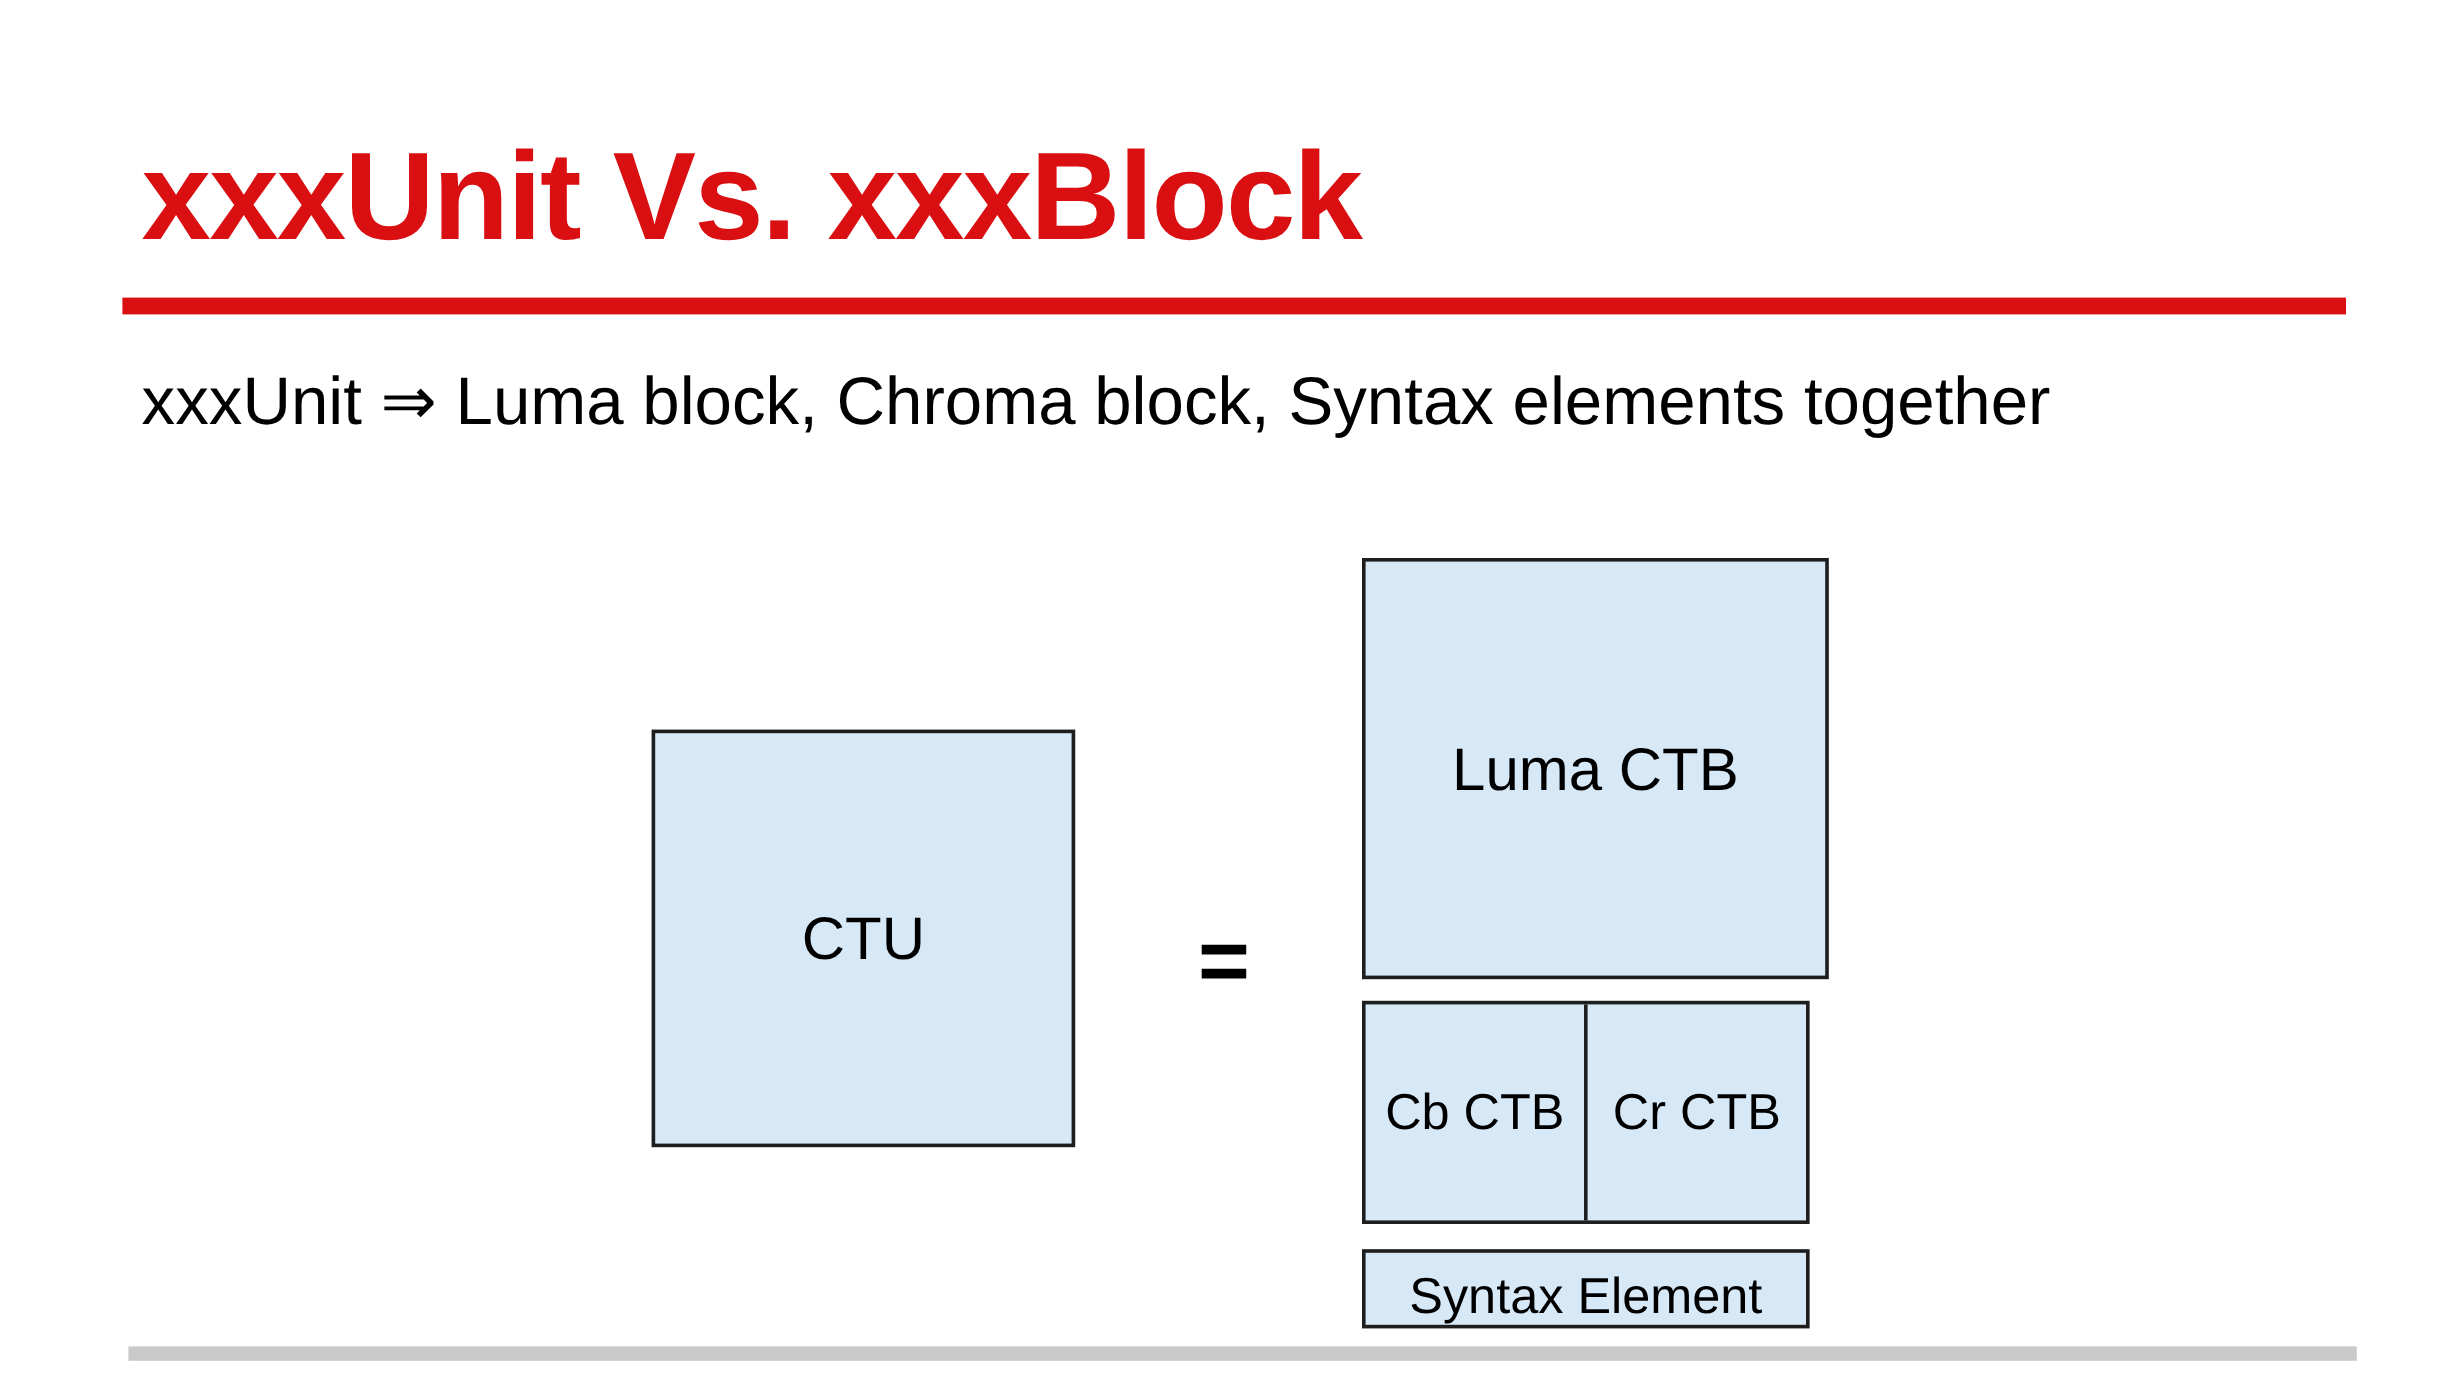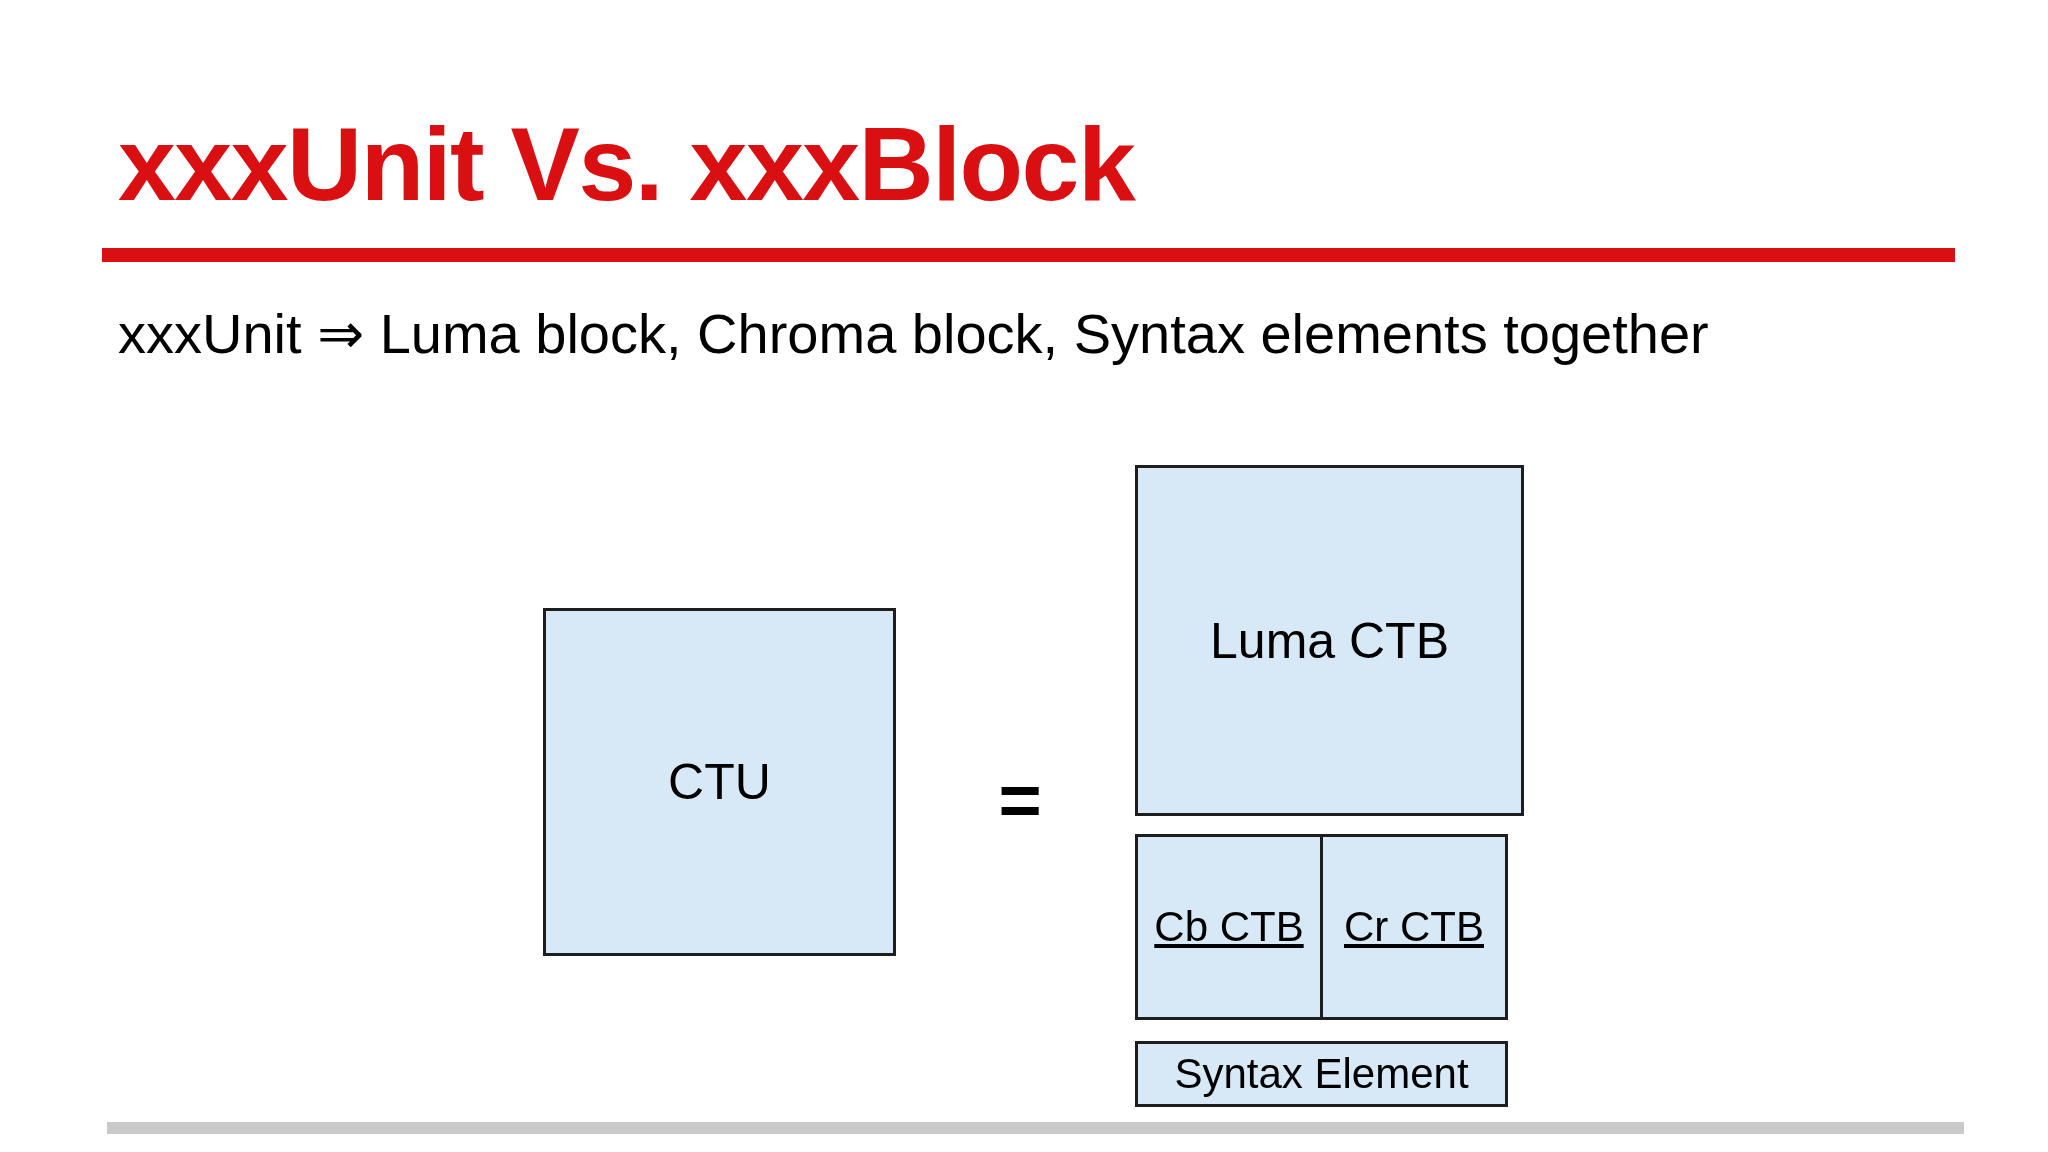--- a/index.html
+++ b/index.html
@@ -72,33 +72,33 @@
     left: 1135px; top: 465px;
     width: 389px; height: 351px;
     font-size: 50px;
   }
   .chroma-row {
     left: 1135px; top: 834px;
     width: 373px; height: 186px;
     display: flex;
     background: var(--box-fill);
     border: 3px solid var(--box-border);
-    text-decoration: underline;
   }
   .chroma-cell {
     flex: 1;
     display: flex; align-items: center; justify-content: center;
     font-size: 42px;
     color: var(--text-black);
   }
   .chroma-cell.first { border-right: 3px solid var(--box-border); }
   .syntax-box {
     left: 1135px; top: 1041px;
     width: 373px; height: 66px;
     font-size: 42px;
+    align-items: flex-end;
   }
   .bottom-rule {
     left: 107px; top: 1122px;
     width: 1857px; height: 12px;
     background: var(--divider-gray);
   }
 </style>
 </head>
 <body>
 

